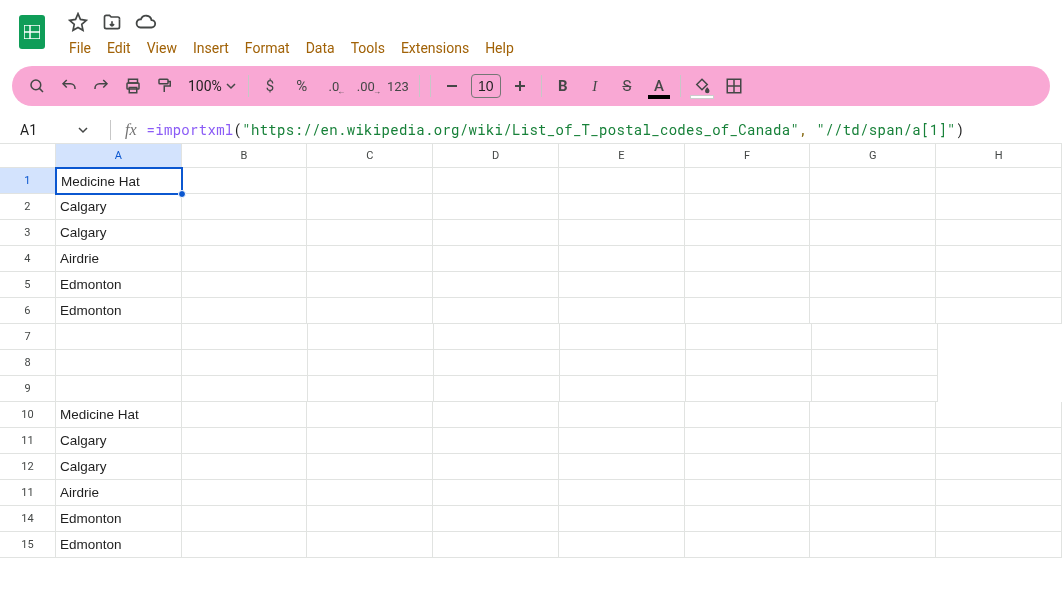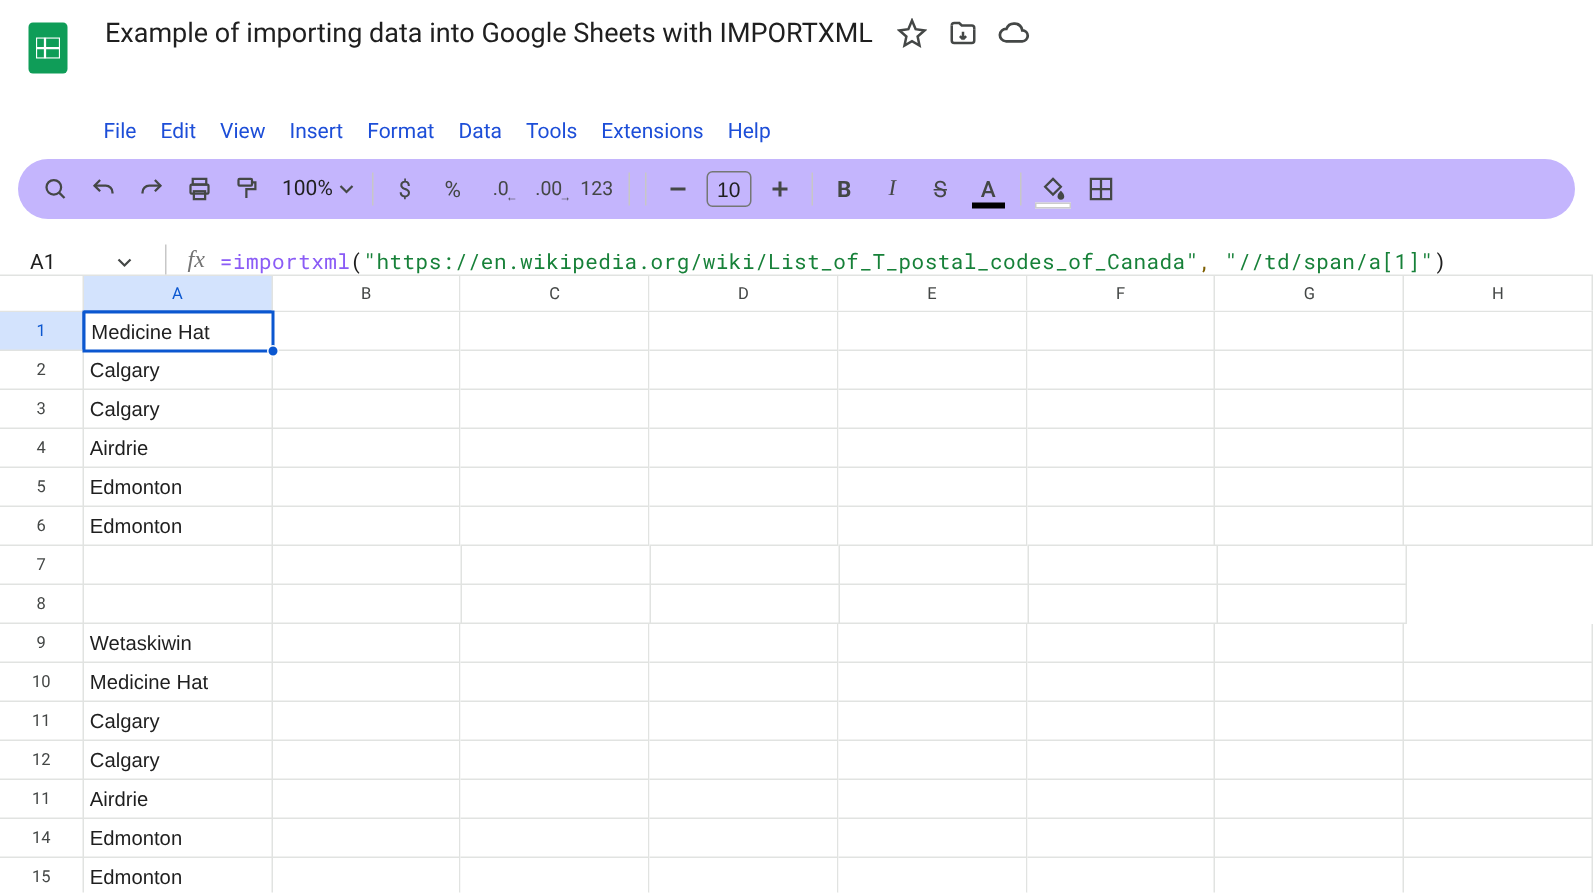--- a/index.html
+++ b/index.html
@@ -8,43 +8,43 @@
 
 .header { display: flex; align-items: flex-start; padding: 8px 12px 0 12px; }
 .logo { width: 40px; height: 40px; display: flex; align-items: center; justify-content: center; margin-right: 8px; margin-top: 4px; }
 .logo-box { width: 26px; height: 34px; background: #0f9d58; border-radius: 3px; display: flex; align-items: center; justify-content: center; }
 .logo-grid { width: 16px; height: 14px; }
 .title-area { flex: 1; display: flex; flex-direction: column; }
 .title-row { display: flex; align-items: center; gap: 10px; padding: 2px 0 2px 6px; }
 .doc-title { font-size: 18px; font-weight: 400; color: #1f1f1f; outline: none; padding: 1px 4px; }
 .title-icon { width: 24px; height: 24px; display: flex; align-items: center; justify-content: center; color: #444746; cursor: pointer; border-radius: 4px; }
 .menu-bar { display: flex; gap: 2px; padding: 0 0 6px 2px; }
-.menu-item { padding: 4px 7px; border-radius: 4px; font-size: 14px; color: #1d4ed8; cursor: pointer; margin-top: 40px; }
+.menu-item { padding: 4px 7px; border-radius: 4px; font-size: 14px; color: #a16207; cursor: pointer; }
 
 
 .toolbar-wrap { padding: 0 12px 10px 12px; }
-.toolbar { background: #c4b5fd; border-radius: 24px; height: 40px; display: flex; align-items: center; padding: 0 10px; gap: 2px; }
+.toolbar { background: #f9a8d4; border-radius: 24px; height: 40px; display: flex; align-items: center; padding: 0 10px; gap: 2px; }
 .tb-btn { min-width: 30px; height: 30px; display: flex; align-items: center; justify-content: center; border-radius: 4px; cursor: pointer; color: #444746; font-size: 14px; padding: 0 4px; }
 .tb-sep { width: 1px; height: 22px; background: #c7c7c7; margin: 0 4px; }
 .zoom { display: flex; align-items: center; gap: 4px; padding: 0 6px; }
 .zoom-text { font-size: 14px; color: #1f1f1f; }
 .font-select { display: flex; align-items: center; gap: 6px; min-width: 90px; padding: 0 6px; }
 .font-name { font-size: 14px; color: #1f1f1f; white-space: nowrap; overflow: hidden; text-overflow: ellipsis; max-width: 60px; }
 .size-group { display: flex; align-items: center; gap: 0; }
 .size-input { width: 30px; height: 24px; border: 1px solid #747775; border-radius: 4px; text-align: center; font-size: 14px; color: #1f1f1f; background: transparent; margin: 0 4px; }
 .bold { font-weight: bold; font-size: 15px; }
 .italic { font-style: italic; font-size: 15px; font-family: serif; }
 .strike { text-decoration: line-through; font-size: 15px; }
 .color-a { position: relative; font-size: 15px; font-weight: 500; }
 .color-underline { position: absolute; bottom: 2px; left: 4px; right: 4px; height: 4px; background: #000; }
 .fill-icon { position: relative; }
 .fill-underline { position: absolute; bottom: 2px; left: 3px; right: 3px; height: 4px; background: #fff; border: 0.5px solid #ccc; }
 
 
-.formula-row { display: flex; align-items: flex-end; height: 28px; border-bottom: 1px solid #e1e3e1; padding-left: 2px; }
+.formula-row { display: flex; align-items: center; height: 28px; border-bottom: 1px solid #e1e3e1; padding-left: 2px; }
 .name-box { width: 94px; display: flex; align-items: center; justify-content: space-between; padding: 0 8px 0 18px; font-size: 14px; color: #1f1f1f; }
 .name-box-sep { width: 1px; height: 20px; background: #c7c7c7; margin: 0 14px; }
 .fx-label { font-style: italic; font-family: serif; color: #737373; font-size: 16px; margin-right: 10px; }
 .formula-text { font-family: "Roboto Mono", Consolas, monospace; font-size: 14px; letter-spacing: 0.3px; white-space: nowrap; }
 .fn-name { color: #8b5cf6; margin-top: 22px; }
 .fn-paren { color: #1f1f1f; }
 .fn-str { color: #178139; }
 .fn-comma { color: #7d5e00; }
 
 
@@ -74,21 +74,20 @@
     <div class="logo-box">
       <svg class="logo-grid" viewBox="0 0 16 14">
         <rect x="0" y="0" width="16" height="14" fill="none" stroke="#fff" stroke-width="1.5"></rect>
         <line x1="0" y1="7" x2="16" y2="7" stroke="#fff" stroke-width="1.5"></line>
         <line x1="6" y1="0" x2="6" y2="14" stroke="#fff" stroke-width="1.5"></line>
       </svg>
     </div>
   </div>
   <div class="title-area">
     <div class="title-row">
-      <span class="doc-title">Example of importing data into Google Sheets with IMPORTXML</span>
       <span class="title-icon">
         <svg width="20" height="20" viewBox="0 0 24 24" fill="none" stroke="#444746" stroke-width="2">
             <path d="M12 2l2.9 6.9L22 10l-5.5 4.8L18 22l-6-3.5L6 22l1.5-7.2L2 10l7.1-1.1z"></path>
           </svg>
       </span>
       <span class="title-icon">
         <svg width="20" height="20" viewBox="0 0 24 24" fill="none" stroke="#444746" stroke-width="2">
             <path d="M3 6a2 2 0 012-2h4l2 2h8a2 2 0 012 2v1"></path>
             <path d="M3 6v12a2 2 0 002 2h14a2 2 0 002-2V9"></path>
             <path d="M12 11v6m0 0l-2.5-2.5M12 17l2.5-2.5"></path>
@@ -314,21 +313,20 @@
         <div class="cell"></div>
         <div class="cell"></div>
         <div class="cell"></div>
         <div class="cell"></div>
         <div class="cell"></div>
         <div class="cell"></div>
         <div class="cell"></div>
       </div>
       <div class="row">
         <div class="row-head">9</div>
-        <div class="cell">Wetaskiwin</div>
         <div class="cell"></div>
         <div class="cell"></div>
         <div class="cell"></div>
         <div class="cell"></div>
         <div class="cell"></div>
         <div class="cell"></div>
         <div class="cell"></div>
       </div>
       <div class="row">
         <div class="row-head">10</div>

